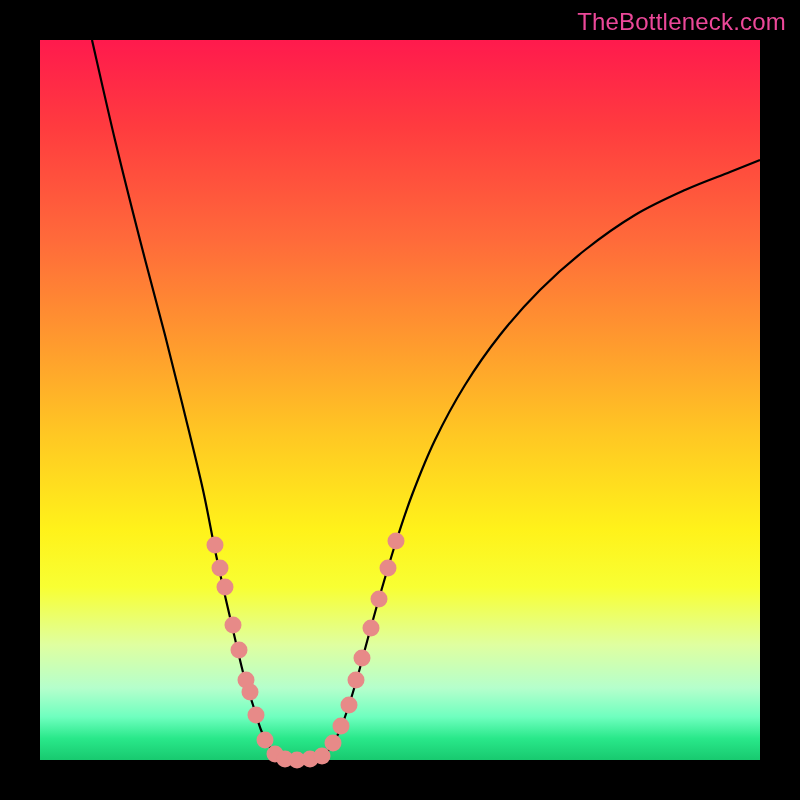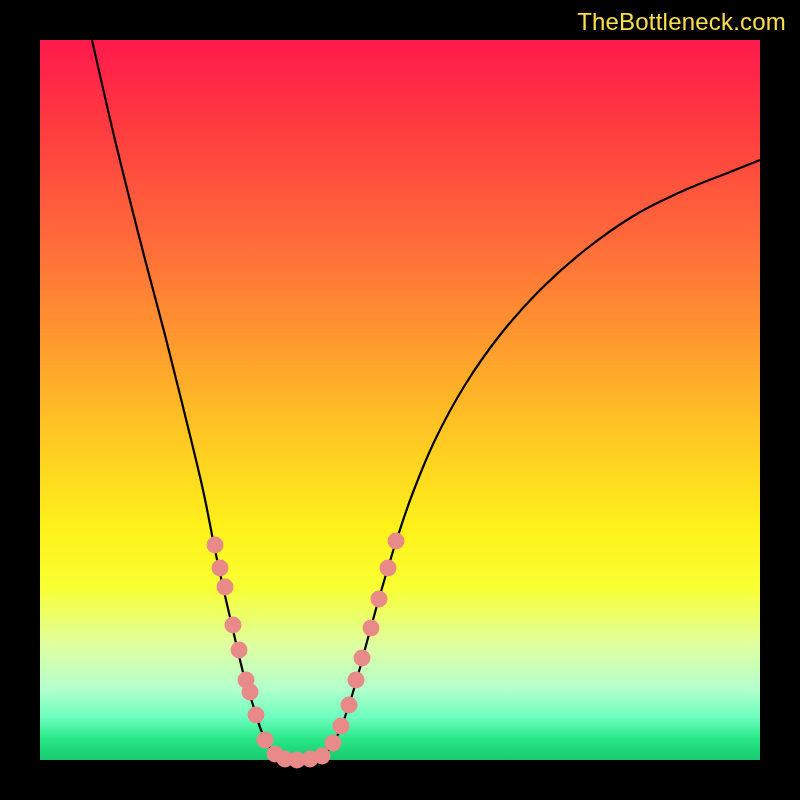--- a/index.html
+++ b/index.html
@@ -35,21 +35,21 @@
       #b5ffcc 90%,
       #6fffbf 94%,
       #29e88a 97%,
       #18c96f 100%
     );
   }
   .watermark {
     position: absolute;
     top: 8px;
     right: 14px;
-    color: #fde047;
+    color: #ec4899;
     font-size: 24px;
     letter-spacing: 0.2px;
     font-weight: 400;
     user-select: none;
   }
   svg.curve {
     position: absolute;
     left: 0;
     top: 0;
     width: 720px;

